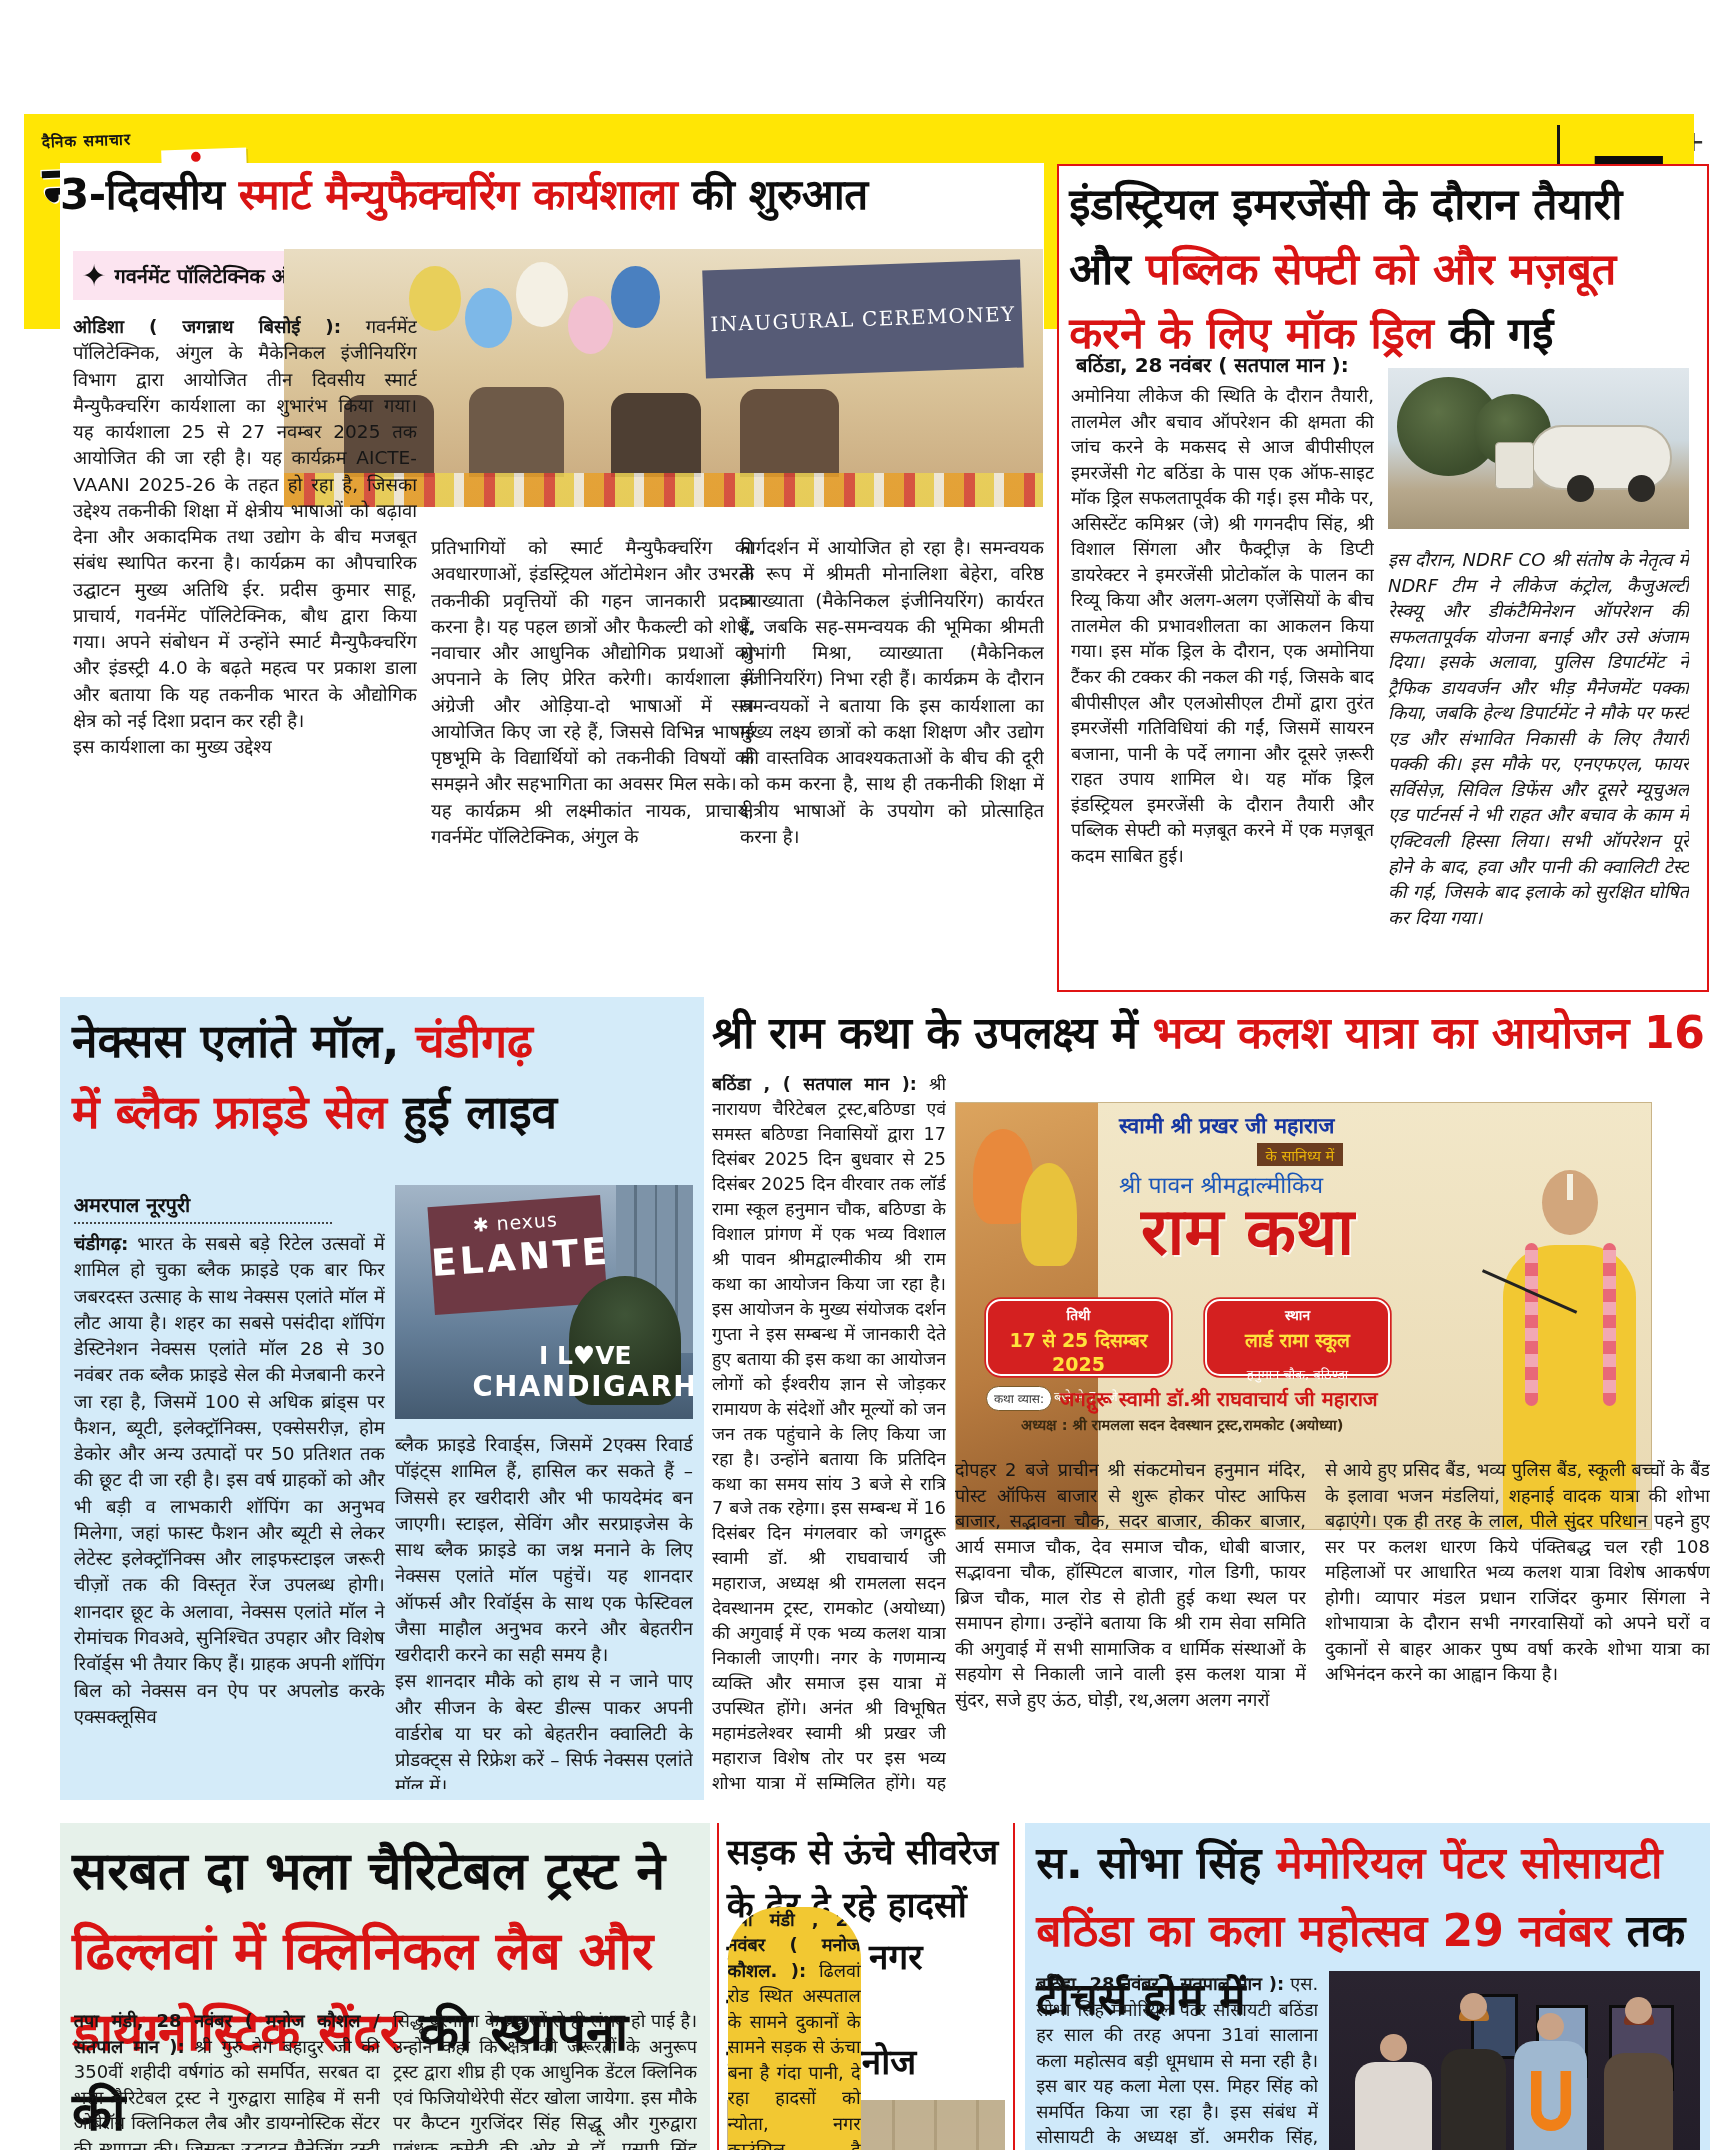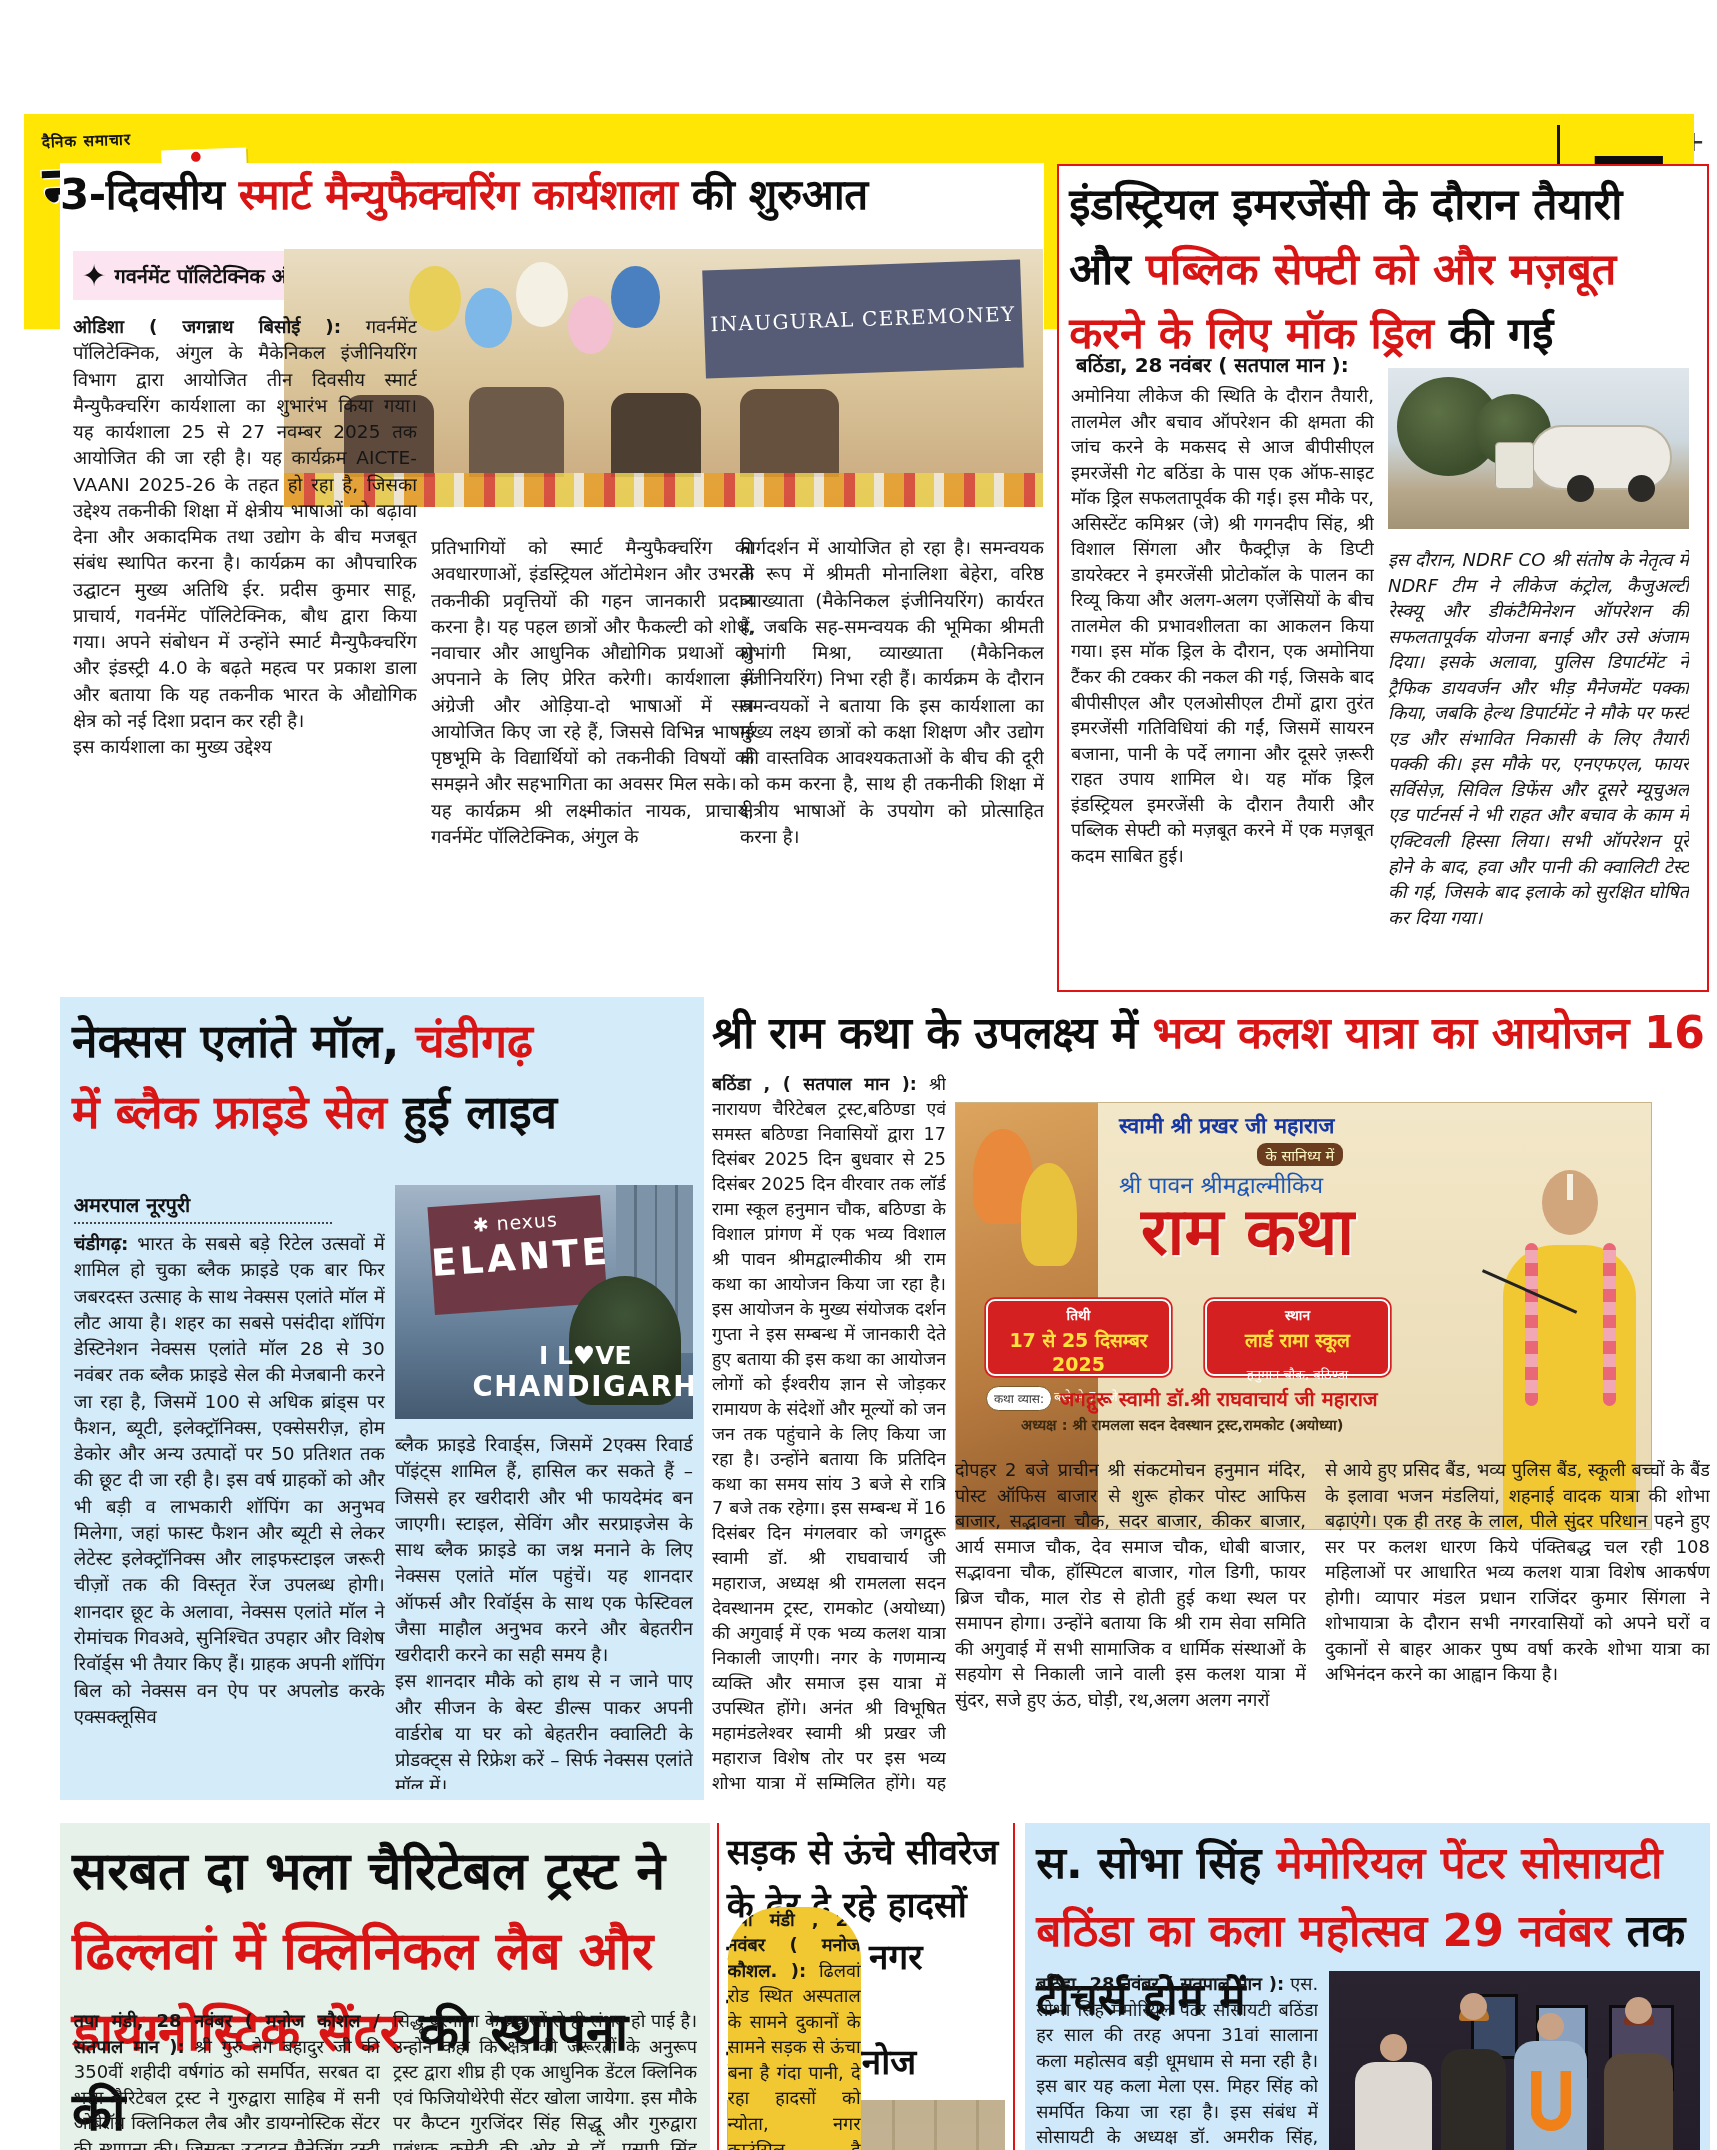--- a/index.html
+++ b/index.html
@@ -72,24 +72,24 @@
   
   .art-ram { position:absolute; left:712px; top:997px; width:998px; height:803px; background:#fff; }
   .rk-headline { position:absolute; left:0; top:3.4px; width:100%; font-size:44px; font-weight:900; white-space:nowrap; letter-spacing:-0.4px; line-height:1.5; }
   .rk-col1 { position:absolute; left:0; top:75px; width:234px; height:725px; font-size:17.6px; }
   .rk-col2 { position:absolute; left:243px; top:460px; width:351px; height:340px; font-size:18px; }
   .rk-col3 { position:absolute; left:613px; top:460px; width:385px; height:340px; font-size:18px; }
   .rk-poster { position:absolute; left:243px; top:105px; width:697px; height:428px; background:linear-gradient(180deg,#f2e7c8,#e9d9b2); border:1.3px solid #c9b488; overflow:hidden; }
   .pst-art { position:absolute; left:0; top:0; width:142px; height:100%; background:linear-gradient(160deg,#dca45e 0%,#b97c40 60%,#8e5a2c 100%); }
   .pst-fig { position:absolute; border-radius:50% 50% 30% 30%; }
   .pst-top1 { position:absolute; left:163px; top:6.9px; font-size:21.5px; font-weight:900; color:#1535a0; }
-  .pst-top2 { position:absolute; left:301px; top:40px; font-size:14.6px; color:#fef9c3; background:#6b3d20; padding:1.7px 8.6px;border-radius:9px; }
+  .pst-top2 { position:absolute; left:301px; top:40px; font-size:14.6px; color:#eab308; background:#6b3d20; padding:1.7px 8.6px; }
   .pst-line1 { position:absolute; left:163px; top:65px; font-size:23px; font-weight:400; color:#1a55b8; }
   .pst-title { position:absolute; left:185px; top:90px; font-size:65px; font-weight:900; color:#cf1616; line-height:1.2; text-shadow:1.7px 1.7px 0 #ffffffb0; }
-  .pst-box { position:absolute; top:196px; width:185px; height:77px; background:#d42020; border:2.6px solid #fff; border-radius:9px; color:#fff; text-align:center; padding-top:4.3px; box-shadow:0 0 0 1.7px #d42020; }
+  .pst-box { position:absolute; top:196px; width:185px; height:77px; background:#d42020; border:2.6px solid #fff; border-radius:15px; color:#fff; text-align:center; padding-top:4.3px; box-shadow:0 0 0 1.7px #d42020; }
   .pst-box .lbl { font-size:13.8px; font-weight:700; }
   .pst-box .main { font-size:19px; font-weight:900; color:#ffe23c; margin-top:2.6px; }
   .pst-box .sub { font-size:13px; margin-top:12px; }
   .pst-vyas { position:absolute; left:30px; top:282px; display:flex; align-items:center; gap:7.7px; }
   .pst-vyas .tag { background:#fff; border:1.3px solid #7a5a2a; border-radius:17px; font-size:12px; padding:2.6px 6.9px; color:#333; }
   .pst-vyas .nm { font-size:20px; font-weight:900; color:#cf1616; }
   .pst-adhyaksh { position:absolute; left:65px; top:311px; font-size:14.6px; font-weight:700; color:#3a2a12; }
   .pst-swami { position:absolute; right:5.2px; top:58px; width:151px; height:267px; }
   .sw-face { position:absolute; left:47px; top:8.6px; width:56px; height:65px; border-radius:50%; background:#d2a67c; }
   .sw-tilak { position:absolute; left:72px; top:13px; width:6px; height:26px; background:#f5f0e0; }

